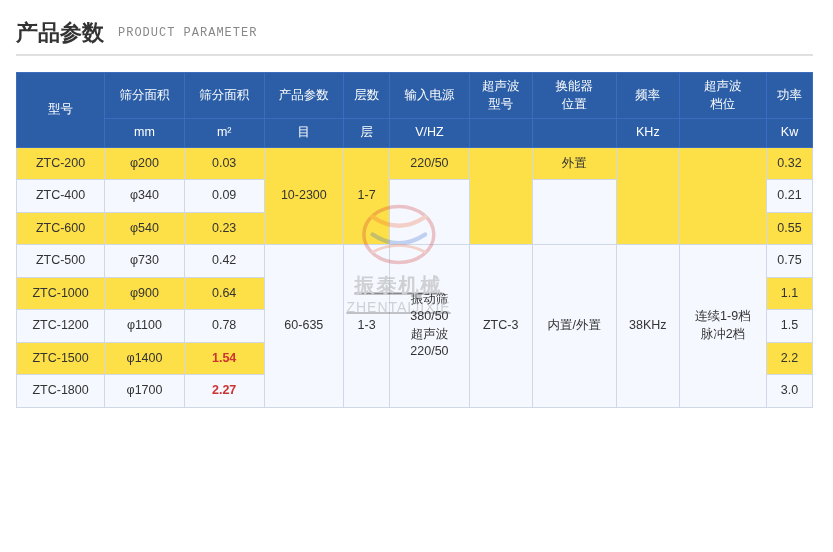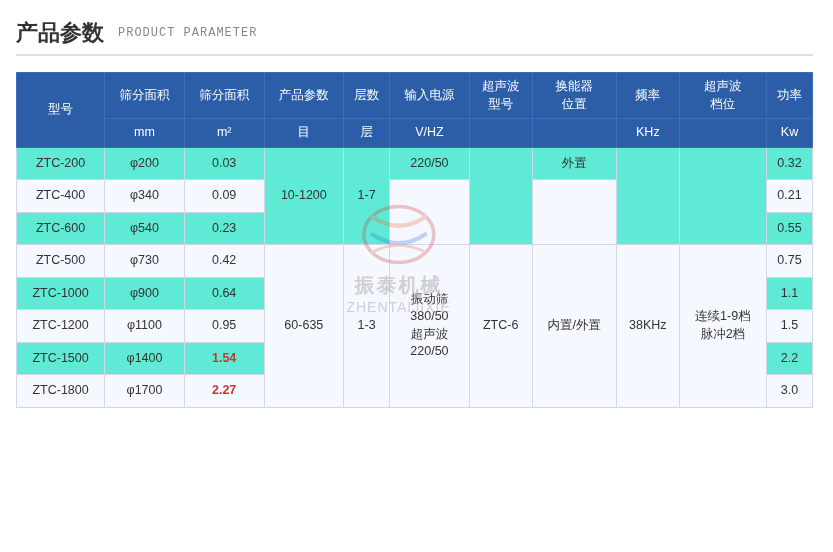--- a/index.html
+++ b/index.html
@@ -42,41 +42,42 @@
     thead tr th {
       background: #2b5ea7;
       color: #fff;
       text-align: center;
       padding: 5px 4px;
       border: 1px solid #3a6cbf;
       font-weight: normal;
       line-height: 1.4;
     }
     tbody tr {
-      background: #5eead4;
+      background: #fde047;
     }
     tbody tr:nth-child(even) {
       background: #f5f8ff;
     }
     tbody td {
       text-align: center;
       padding: 7px 4px;
       border: 1px solid #d0d8e8;
       vertical-align: middle;
       line-height: 1.4;
     }
     .watermark-overlay {
       position: absolute;
       top: 50%;
       left: 50%;
       transform: translate(-50%, -50%);
       pointer-events: none;
       z-index: 10;
       text-align: right;
       opacity: 0.55;
+      text-decoration: underline;
     }
     .watermark-logo {
       display: flex;
       flex-direction: column;
       align-items: center;
     }
     .logo-svg-wrap {
       width: 90px;
       height: 70px;
     }
@@ -145,21 +146,21 @@
           <th></th>
           <th>Kw</th>
         </tr>
       </thead>
       <tbody id="table-body">
 
       <tr>
             <td>ZTC-200</td>
             <td>φ200</td>
             <td>0.03</td>
-            <td rowspan="3">10-1200</td>
+            <td rowspan="3">10-2300</td>
             <td rowspan="3">1-7</td>
             <td>220/50</td>
             <td rowspan="3"></td>
             <td>外置</td>
             <td rowspan="3"></td>
             <td rowspan="3"></td>
             <td>0.32</td>
           </tr>
           <tr>
             <td>ZTC-400</td>
@@ -175,36 +176,36 @@
             <td>0.23</td>
             <td>0.55</td>
           </tr>
           <tr>
             <td>ZTC-500</td>
             <td>φ730</td>
             <td>0.42</td>
             <td rowspan="5">60-635</td>
             <td rowspan="5">1-3</td>
             <td rowspan="5">振动筛<br>380/50<br>超声波<br>220/50</td>
-            <td rowspan="5">ZTC-6</td>
+            <td rowspan="5">ZTC-3</td>
             <td rowspan="5">内置/外置</td>
             <td rowspan="5">38KHz</td>
             <td rowspan="5">连续1-9档<br>脉冲2档</td>
             <td>0.75</td>
           </tr>
           <tr>
             <td>ZTC-1000</td>
             <td>φ900</td>
             <td>0.64</td>
             <td>1.1</td>
           </tr>
           <tr>
             <td>ZTC-1200</td>
             <td>φ1100</td>
-            <td>0.95</td>
+            <td>0.78</td>
             <td>1.5</td>
           </tr>
           <tr>
             <td>ZTC-1500</td>
             <td>φ1400</td>
             <td style="color: rgb(204, 51, 51); font-weight: bold;">1.54</td>
             <td>2.2</td>
           </tr>
           <tr>
             <td>ZTC-1800</td>

